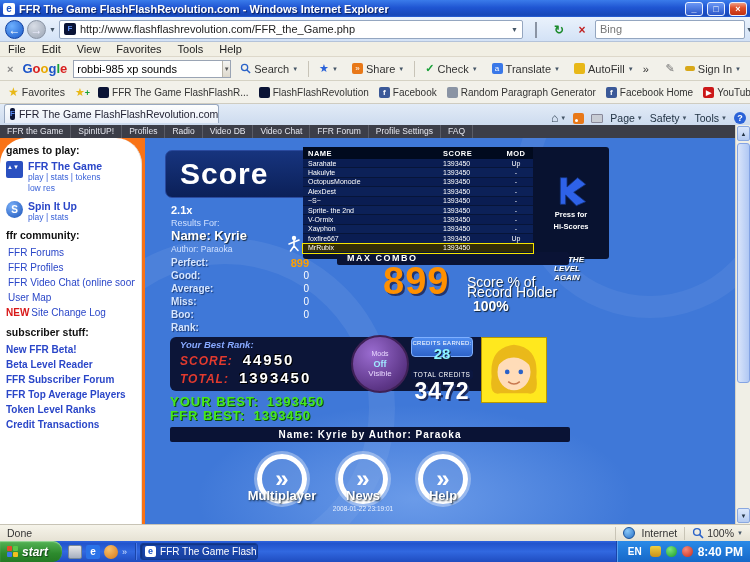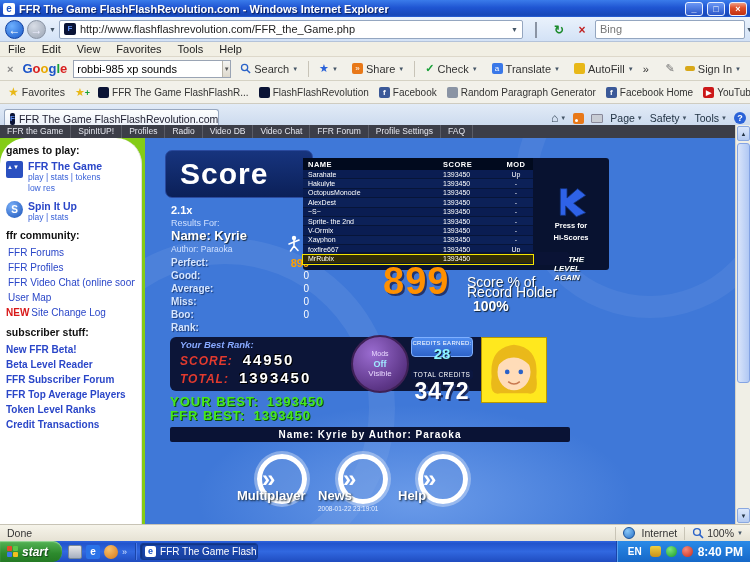--- a/index.html
+++ b/index.html
@@ -76,35 +76,35 @@
   .fav-add { color:#e8b818; font-size:11px; }
   .fav-add::after { content:"+"; color:#18a038; font-weight:bold; font-size:9px; }
   .fav-item { display:flex; align-items:center; gap:3px; padding:1px 2px; }
   .fv-ic { width:11px; height:11px; border-radius:2px; font-size:8px; color:#fff; text-align:center; line-height:11px; font-weight:bold; }
   .fv-ffr { background:#0a1335; }
   .fv-fb { background:#3b5998; } .fv-fb::before{content:"f"}
   .fv-doc { background:#8a94a4; }
   .fv-yt { background:#cc1818; font-size:7px; } .fv-yt::before{content:"▶"}
 
   
-  .tab-row { position:absolute; top:104px; left:0; width:750px; height:29px; background:linear-gradient(#e2ebf7,#c6d6ec); border-bottom:1px solid #98a8c0; display:flex; align-items:center; padding:0 4px; font-size:10.5px; color:#223; }
+  .tab-row { position:absolute; top:104px; left:0; width:750px; height:29px; background:linear-gradient(#e2ebf7,#c6d6ec); border-bottom:1px solid #98a8c0; display:flex; align-items:flex-start; padding:0 4px; font-size:10.5px; color:#223; }
   .tab { height:19px; width:215px; background:linear-gradient(#fdfefe,#e8eef8); border:1px solid #98a8c0; border-bottom:none; border-radius:3px 3px 0 0; display:flex; align-items:center; gap:4px; padding:0 5px; white-space:nowrap; overflow:hidden; }
   .cmd-bar { margin-left:auto; display:flex; align-items:center; gap:7px; height:100%; font-size:10.5px; color:#234; }
   .cmd-ic { font-size:12px; color:#345; }
   .g-home::before{content:"⌂"}
   .ic-rss { width:11px; height:11px; background:#e87818; border-radius:2px; position:relative; }
   .ic-rss::after { content:""; position:absolute; left:2px; bottom:2px; width:3px; height:3px; background:#fff; border-radius:50%; }
   .ic-print { width:12px; height:9px; background:#c8ccd4; border:1px solid #889; border-radius:1px; }
   .cmd-item { display:flex; align-items:center; gap:2px; }
   .cmd-dn { font-size:6px; color:#456; }
   .ic-help-blue { width:12px; height:12px; background:#2a62d8; border-radius:50%; color:#fff; font-size:9px; font-weight:bold; text-align:center; line-height:12px; }
   .ic-help-blue::before{content:"?"}
 
   
-  .viewport { position:absolute; top:125px; left:0; width:750px; height:399px; background:#84cc16; overflow:hidden; }
+  .viewport { position:absolute; top:125px; left:0; width:750px; height:399px; background:#f97316; overflow:hidden; }
   .site-nav { position:absolute; top:0; left:0; width:735px; height:13px; background:#3c3e48; display:flex; align-items:center; font-size:8.5px; color:#e4e6ee; }
   .site-nav span { padding:0 7px; border-right:1px solid #5a5c66; line-height:13px; }
 
   
   .sidebar { position:absolute; top:13px; left:0; width:142px; height:452px; background:#fff; border-right:1px solid #e0e0e0; padding:5px 6px; font-size:10px;border-radius:26px; }
   .side-h { font-weight:bold; color:#111; font-size:10.5px; margin:6px 0 4px; }
   .side-h:first-child { margin-top:1px; }
   .side-game { display:flex; gap:5px; margin-bottom:6px; }
   .gm-ic { width:17px; height:17px; flex:none; margin-top:1px; }
   .ic-ffrgame { background:#2a50c0; border-radius:2px; position:relative; }
@@ -122,21 +122,21 @@
   .swirl-a { position:absolute; left:-90px; top:100px; width:340px; height:340px; border:26px solid rgba(255,255,255,0.07); border-radius:50%; }
   .swirl-b { position:absolute; right:-50px; top:-90px; width:270px; height:270px; border:22px solid rgba(255,255,255,0.06); border-radius:50%; }
   .glow-bottom { position:absolute; left:50px; bottom:-70px; width:440px; height:190px; background:radial-gradient(ellipse, rgba(150,190,250,0.5), rgba(150,190,250,0) 70%); }
 
   .score-panel { position:absolute; left:20px; top:12px; width:148px; height:48px; background:linear-gradient(#17347e,#0b2058); border:1px solid #2a4a9e; border-radius:7px; color:#fff; font-size:30px; font-weight:bold; padding:6px 0 0 14px; letter-spacing:1px; }
   .multiplier { position:absolute; left:26px; top:66px; color:#fff; font-size:11px; font-weight:bold; }
   .results-for { position:absolute; left:26px; top:80px; color:#cfe0ff; font-size:9px; }
   .song-name { position:absolute; left:26px; top:90px; color:#fff; font-size:13px; font-weight:bold; text-shadow:1px 1px 1px #123; }
   .song-author { position:absolute; left:26px; top:106px; color:#cfe0ff; font-size:8.5px; }
 
-  .lb-panel { position:absolute; left:158px; top:20px; width:306px; height:112px; background:#081230; border-radius:3px; display:flex;justify-content:space-between; }
+  .lb-panel { position:absolute; left:158px; top:9px; width:306px; height:112px; background:#081230; border-radius:3px; display:flex;justify-content:space-between; }
   .lb-table { flex:1; display:flex; flex-direction:column; }
   .lb-head { display:flex; height:12px; background:#010a1e; color:#fff; font-size:7.5px; font-weight:bold; letter-spacing:0.5px; align-items:center; }
   .lb-row { display:flex; height:9.4px; align-items:center; font-size:7px; color:#fff; background:#0a1d52; border-bottom:1px solid #071538; }
   .lb-row:nth-child(odd) { background:#0c2158; }
   .lb-row.hl { background:#332d05; outline:1px solid #f5e400; position:relative; z-index:2; }
   .c-name { flex:1; padding-left:5px; white-space:nowrap; overflow:hidden; }
   .c-score { width:56px; }
   .c-mod { width:34px; text-align:center; }
   .lb-side { width:76px; display:flex; flex-direction:column; align-items:center; justify-content:center; gap:3px; color:#fff; font-size:7.5px; font-weight:bold; text-align:center; }
   .ffr-logo { width:36px; height:32px; }
@@ -172,21 +172,21 @@
 
   .credits-box { position:absolute; left:266px; top:199px; width:62px; height:20px; background:linear-gradient(#4e8cf0,#2f63c8); border:1px solid #7fb0ff; border-radius:4px; z-index:2; text-align:center; color:#fff; }
   .credits-box .lab { font-size:6px; letter-spacing:0.3px; margin-top:2px; }
   .credits-box .val { font-size:15px; font-weight:bold; color:#8ef6ff; text-shadow:1px 1px 0 #123; line-height:15px; }
   .tc-label { position:absolute; left:266px; top:232px; width:62px; height:9px; background:#0b1640; color:#fff; font-size:6.5px; text-align:center; line-height:9px; letter-spacing:0.5px; border-radius:2px; }
   .tc-value { position:absolute; left:262px; top:240px; width:70px; color:#fff; font-size:23px; font-weight:bold; text-align:center; letter-spacing:1px; text-shadow:2px 2px 0 #1a2a5e; }
   .avatar { position:absolute; left:336px; top:199px; width:66px; height:66px; border:1px solid #b89800; background:#ffe81e; }
 
   .footer-bar { position:absolute; left:25px; top:289px; width:400px; height:15px; background:#0a1335; color:#fff; font-size:10px; font-weight:bold; text-align:center; line-height:15px; letter-spacing:1px; border-radius:2px; }
 
-  .game-btn { position:absolute; top:316px; width:90px; }
+  .game-btn { position:absolute; top:316px; width:90px; text-align:center; }
   .gb-mp { left:92px; } .gb-news { left:173px; } .gb-help { left:253px; }
   .gb-circle { width:50px; height:50px; margin:0 auto; border:5px solid #fff; border-radius:50%; background:rgba(120,160,225,0.35); box-shadow:0 0 0 3px rgba(255,255,255,0.35); color:#fff; font-size:24px; font-weight:bold; line-height:40px; }
   .gb-circle::before{content:"»";}
   .gb-label { position:relative; z-index:2; margin-top:-16px; color:#fff; font-size:13px; font-weight:bold; text-shadow:1px 1px 2px #123; }
   .gb-date { color:#e8f0ff; font-size:6.5px; margin-top:2px; }
 
   
   .v-scroll { position:absolute; top:0; right:0; width:15px; height:399px; background:#f0efe6; border-left:1px solid #d8d4c8; }
   .sc-btn { position:absolute; left:1px; width:13px; height:15px; background:linear-gradient(#dce8fb,#b6ccf2); border:1px solid #8aa8e0; border-radius:2px; font-size:6px; color:#234; text-align:center; line-height:14px; }
   .sc-up { top:1px; } .sc-dn { bottom:1px; }

